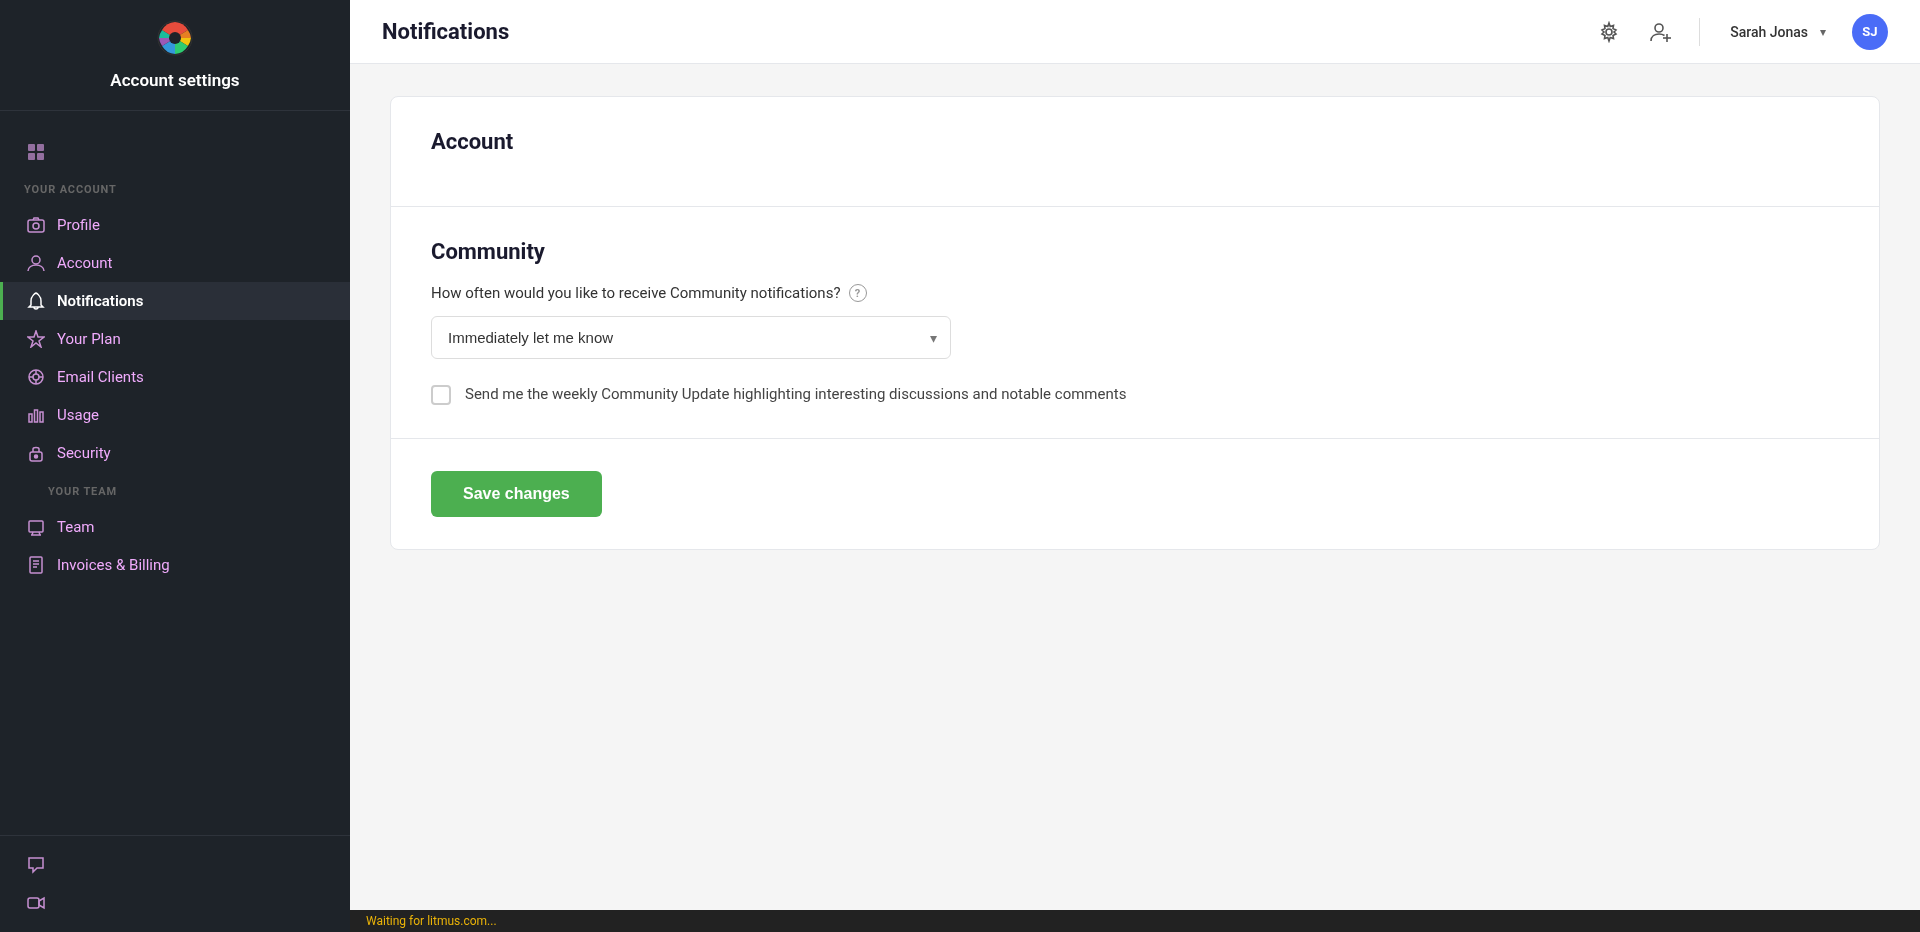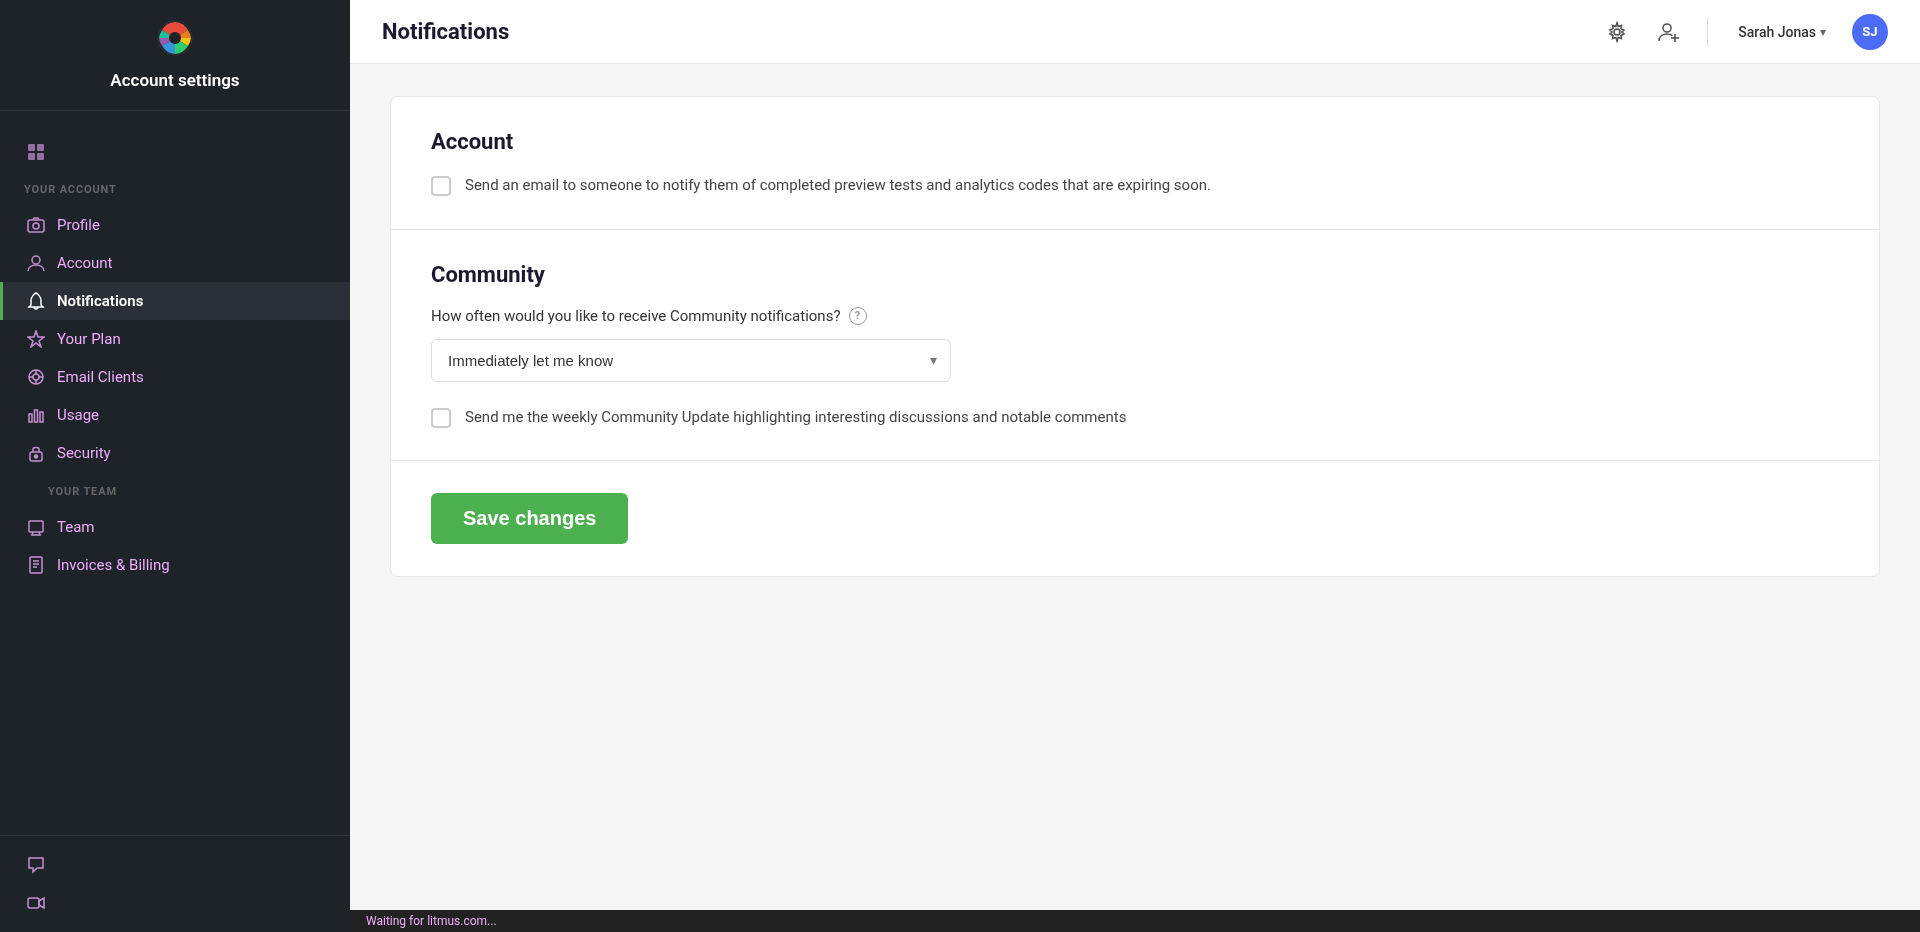--- a/index.html
+++ b/index.html
@@ -125,21 +125,21 @@
     }
     .topbar-divider {
       width: 1px;
       height: 28px;
       background: #ddd;
       margin: 0 4px;
     }
     .user-menu {
       display: flex;
       align-items: center;
-      gap: 4px;
+      gap: 12px;
       cursor: pointer;
       padding: 6px 10px;
       border-radius: 6px;
     }
     .user-name {
       font-size: 14px;
       font-weight: 500;
       color: #333;
     }
     .user-avatar {
@@ -263,30 +263,30 @@
       font-size: 14px;
     }
 
     
     .save-btn {
       background: #4caf50;
       color: #fff;
       border: none;
       border-radius: 6px;
       padding: 14px 32px;
-      font-size: 20px;
+      font-size: 16px;
       font-weight: 600;
       cursor: pointer;
       transition: background 0.15s;
     }
 
     
     .statusbar {
       background: #222;
-      color: #f0abfc;
+      color: #eab308;
       font-size: 12px;
       padding: 4px 16px;
       flex-shrink: 0;
     }
 
     
     .content::-webkit-scrollbar { width: 6px; }
     .content::-webkit-scrollbar-track { background: #f0f0f0; }
     .content::-webkit-scrollbar-thumb { background: #ccc; border-radius: 3px; }
   </style>
@@ -475,24 +475,20 @@
       </div>
       <div class="user-avatar">SJ</div>
     </div>
   </div>
 
   <div class="content">
     <div class="card">
 
       <div class="card-section">
         <h2 class="section-title">Account</h2>
-        <div class="checkbox-row">
-          <div class="custom-checkbox"></div>
-          <span class="checkbox-label">Send an email to someone to notify them of completed preview tests and analytics codes that are expiring soon.</span>
-        </div>
       </div>
 
       <div class="card-section">
         <h2 class="section-title">Community</h2>
         <div class="community-question">
           <span>How often would you like to receive Community notifications?</span>
           <div class="help-icon">?</div>
         </div>
         <div class="select-wrapper">
           <select class="custom-select">

